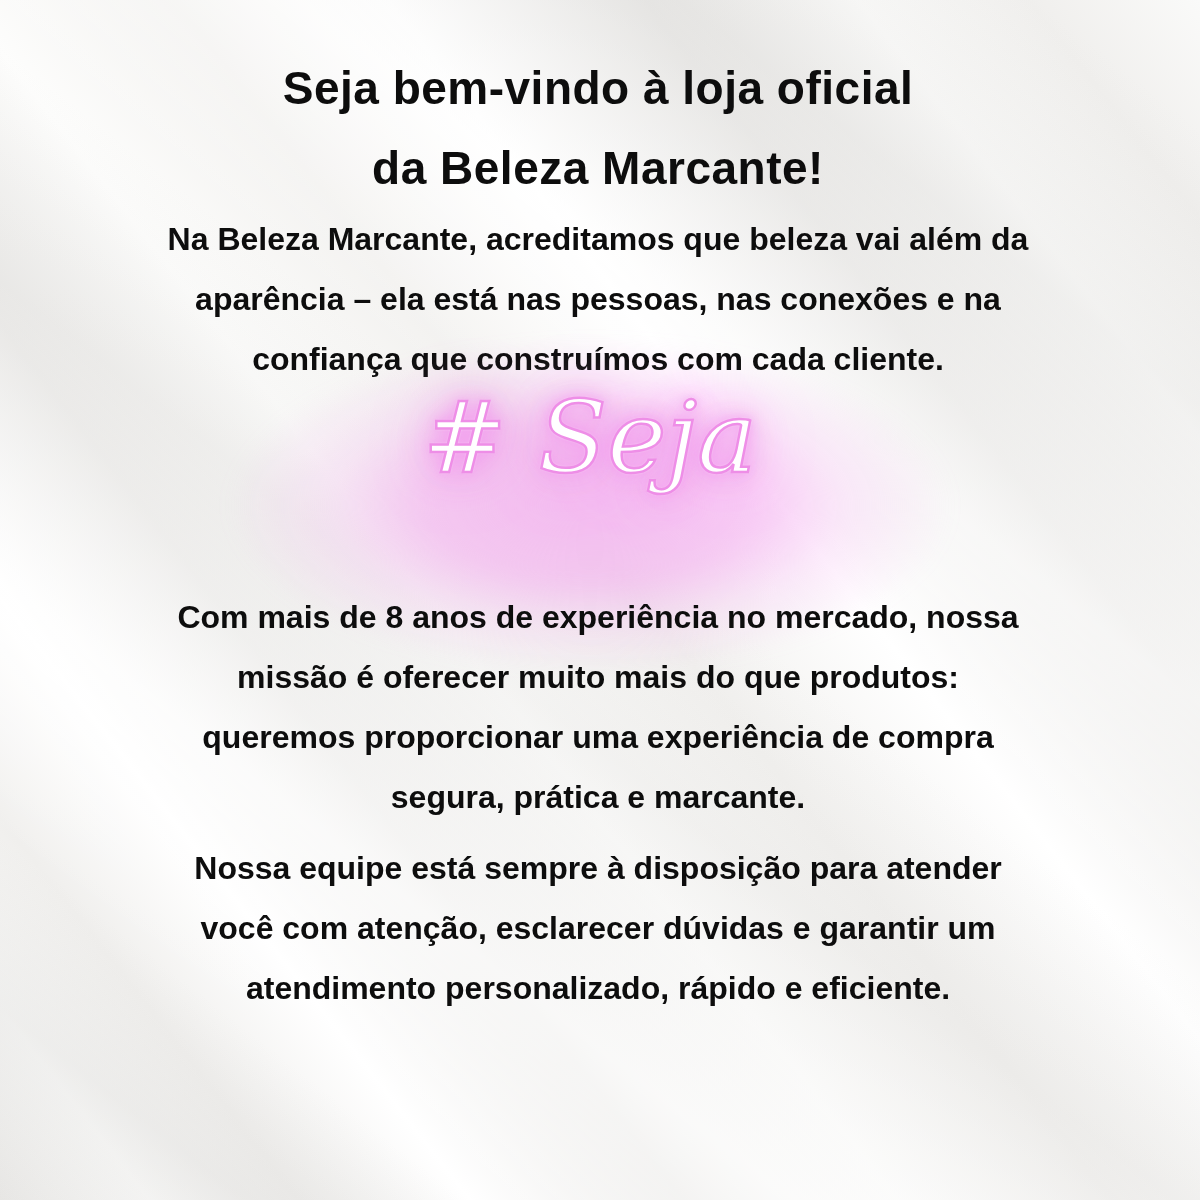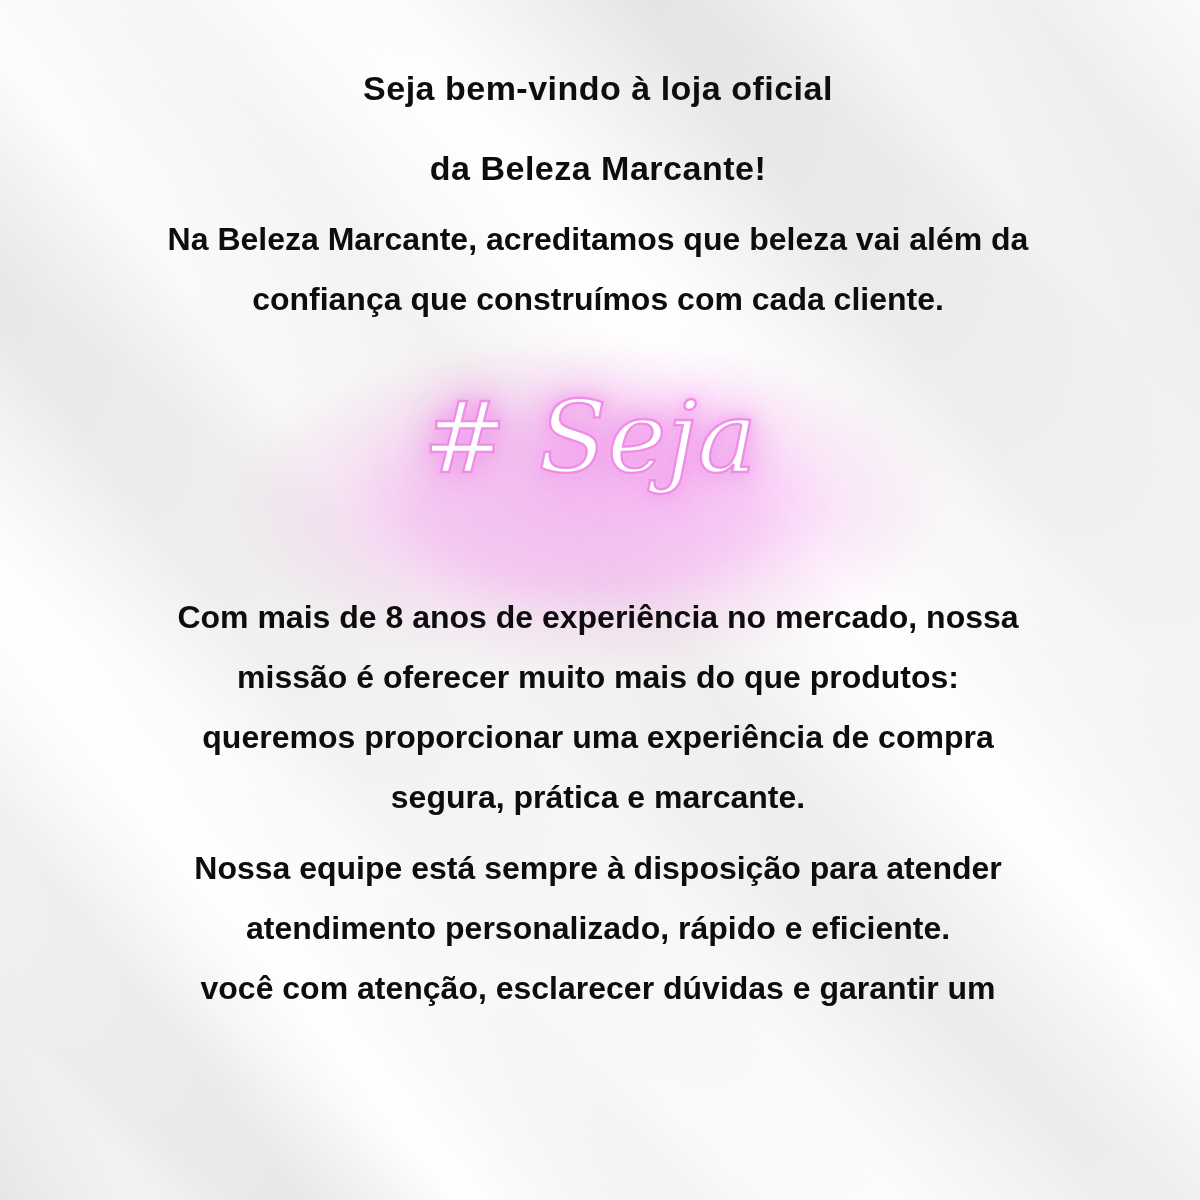--- a/index.html
+++ b/index.html
@@ -53,21 +53,21 @@
       rgba(243,164,238,0) 100%);
     filter: blur(8px);
   }
   .title-block {
     position: absolute;
     top: 48px;
     left: 30px;
     right: 34px;
     text-align: center;
     font-weight: bold;
-    font-size: 34px;
+    font-size: 46px;
     line-height: 80px;
     color: var(--text, #0d0d0d);
     letter-spacing: 0.5px;
   }
   .para {
     position: absolute;
     left: 30px;
     right: 34px;
     text-align: center;
     font-weight: bold;
@@ -110,34 +110,35 @@
 
   <div class="neon-halo"></div>
 
   <div class="title-block">
     <div>Seja bem-vindo à loja oficial</div>
     <div>da Beleza Marcante!</div>
   </div>
 
   <div class="para para-intro">
     <div>Na Beleza Marcante, acreditamos que beleza vai além da</div>
+    <div>aparência – ela está nas pessoas, nas conexões e na</div>
     <div>confiança que construímos com cada cliente.</div>
   </div>
 
   <div class="neon-block">
     <div># Seja</div>
   </div>
 
   <div class="para para-experience">
     <div>Com mais de 8 anos de experiência no mercado, nossa</div>
     <div>missão é oferecer muito mais do que produtos:</div>
     <div>queremos proporcionar uma experiência de compra</div>
     <div>segura, prática e marcante.</div>
   </div>
 
   <div class="para para-team">
     <div>Nossa equipe está sempre à disposição para atender</div>
+    <div>você com atenção, esclarecer dúvidas e garantir um</div>
     <div>atendimento personalizado, rápido e eficiente.</div>
-    <div>você com atenção, esclarecer dúvidas e garantir um</div>
   </div>
 
 
 </div>
 
 </body></html>

